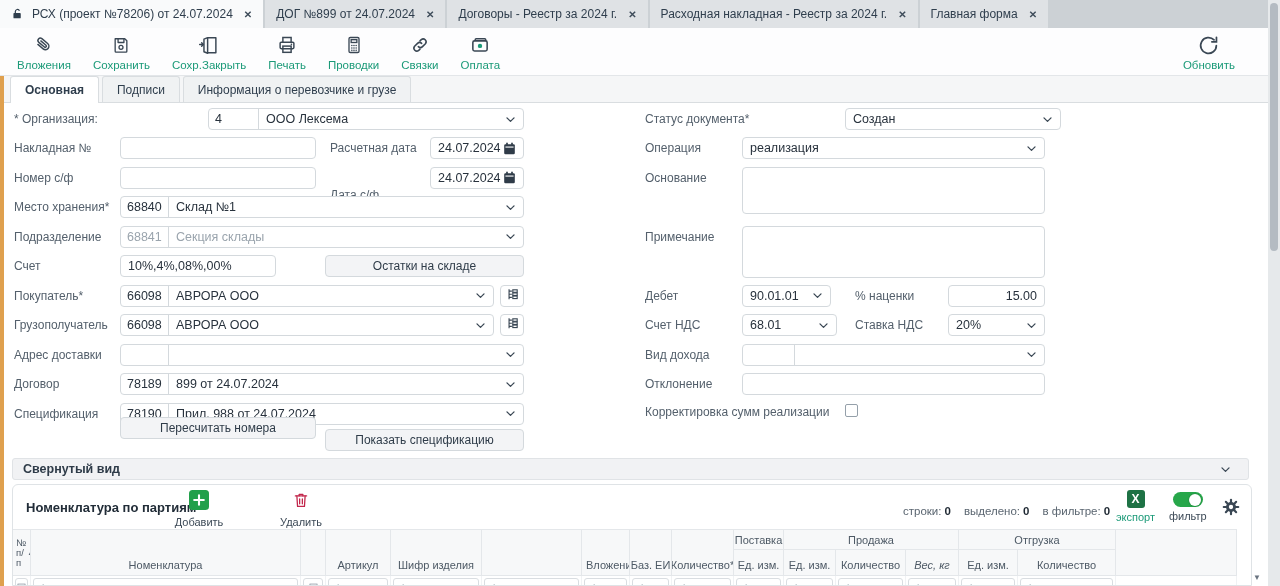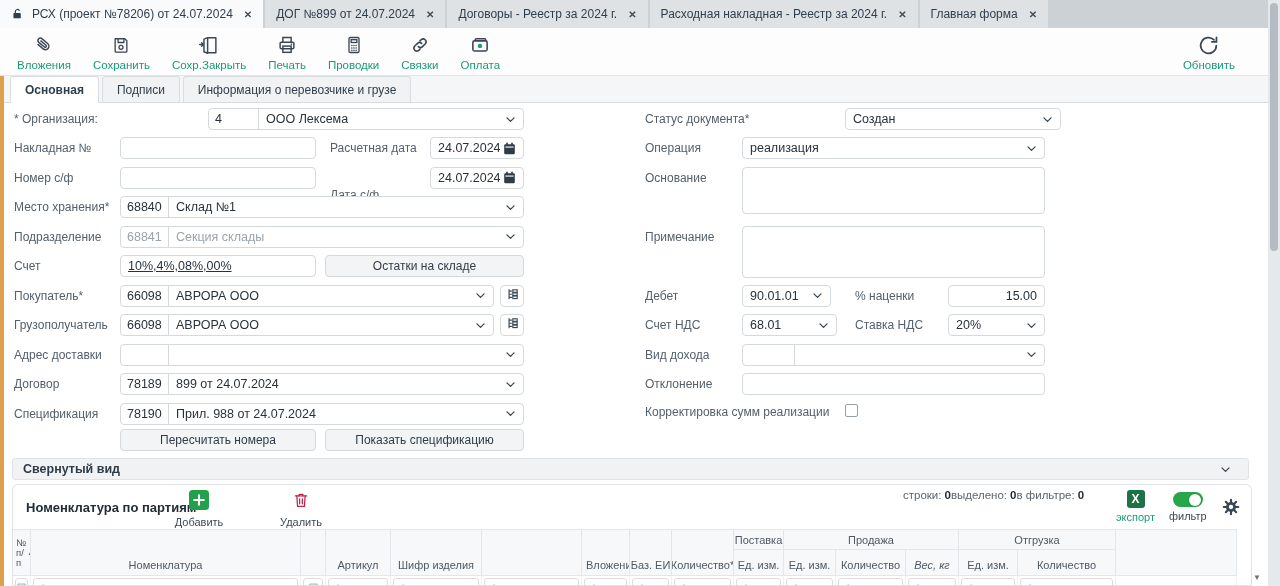--- a/index.html
+++ b/index.html
@@ -43,21 +43,21 @@
   .cb{position:absolute;width:13px;height:13px;border:1.5px solid #95a0aa;border-radius:2px;background:#fff;cursor:pointer}
 
   
   .collapsebar{position:absolute;left:12px;top:458px;width:1237px;height:22px;background:#f1f2f4;border:1px solid #e0e3e6;border-radius:3px;display:flex;align-items:center;justify-content:space-between;padding:0 10px;font-size:12.5px;font-weight:bold;color:#2e3b48;cursor:pointer}
 
   
   .gridpanel{position:absolute;left:12px;top:484px;width:1240px;height:102px;background:#fff;border:1px solid #dfe3e6;border-radius:6px 6px 0 0;overflow:hidden}
   .gtitle{position:absolute;left:13px;top:15px;font-size:13px;font-weight:bold;color:#222d38}
   .gact{position:absolute;top:5px;width:52px;display:flex;flex-direction:column;align-items:center;gap:2px;cursor:pointer}
   .gact .lb{font-size:11px;color:#3d4a57}
-  .stats{position:absolute;left:890px;top:4px;display:flex;font-size:11.5px;color:#5a6570;white-space:nowrap}
+  .stats{position:absolute;left:890px;top:20px;display:flex;gap:13px;font-size:11.5px;color:#5a6570;white-space:nowrap}
   .stats b{color:#1f2933;margin-left:3px}
   .xact{position:absolute;top:5px;display:flex;flex-direction:column;align-items:center;gap:3px;cursor:pointer}
   .xlsicon{width:18px;height:18px;background:#1e7245;border-radius:3px;color:#fff;font-weight:bold;font-size:12px;display:flex;align-items:center;justify-content:center}
   .xact .lb{font-size:11px}
   .toggle{width:30px;height:15px;border-radius:8px;background:#27a74a;position:relative;margin-top:2px}
   .toggle .knob{position:absolute;right:1.5px;top:1.5px;width:12px;height:12px;border-radius:50%;background:#fff;box-shadow:0 0 2px rgba(0,0,0,.3)}
   .gear{position:absolute;left:1208px;top:12px;cursor:pointer}
 
   .ghead{position:absolute;left:0;top:44px;width:1224px;display:grid;grid-template-rows:20px 26px 24px;border-top:1px solid #e4e7ea}
   .gh,.th{background:#f7f8f9;border-right:1px solid #e4e7ea;border-bottom:1px solid #e4e7ea;font-size:11px;color:#4d5965;display:flex;align-items:flex-end;justify-content:center;padding:2px 3px 4px;white-space:nowrap;overflow:hidden;cursor:default}
@@ -271,21 +271,21 @@
     <span class="code">68841</span>
     <span class="val">Секция склады</span>
       <span class="chev">
         <svg width="13" height="13" viewBox="0 0 24 24" fill="none" stroke="#3c4956" stroke-width="2.4" stroke-linecap="round" stroke-linejoin="round">
           <path d="M5.5 9 12 15.5 18.5 9"></path>
         </svg>
       </span>
   </div>
 
   <span class="lbl" style="left:14px;top:156px">Счет</span>
-  <input class="ctrl" style="left: 120px; top: 152px; width: 196px; text-decoration: underline;" value="10%,4%,08%,00%">
+  <input class="ctrl" style="left: 120px; top: 152px; width: 156px;" value="10%,4%,08%,00%">
   <button class="btn" style="left:325px;top:152px;width:199px">Остатки на складе</button>
 
   <span class="lbl" style="left:14px;top:185.5px">Покупатель*</span>
   <div class="ctrl combo" style="left:120px;top:181.5px;width:374px">
     <span class="code">66098</span>
     <span class="val">АВРОРА ООО</span>
       <span class="chev">
         <svg width="13" height="13" viewBox="0 0 24 24" fill="none" stroke="#3c4956" stroke-width="2.4" stroke-linecap="round" stroke-linejoin="round">
           <path d="M5.5 9 12 15.5 18.5 9"></path>
         </svg>
@@ -345,21 +345,21 @@
   <div class="ctrl combo" style="left:120px;top:299.5px;width:404px">
     <span class="code">78190</span>
     <span class="val">Прил. 988 от 24.07.2024</span>
       <span class="chev">
         <svg width="13" height="13" viewBox="0 0 24 24" fill="none" stroke="#3c4956" stroke-width="2.4" stroke-linecap="round" stroke-linejoin="round">
           <path d="M5.5 9 12 15.5 18.5 9"></path>
         </svg>
       </span>
   </div>
 
-  <button class="btn" style="left:120px;top:326px;width:196px">Пересчитать номера</button>
+  <button class="btn" style="left:120px;top:314px;width:196px">Пересчитать номера</button>
   <button class="btn" style="left:325px;top:326px;width:199px">Показать спецификацию</button>
 
   <span class="lbl" style="left:645px;top:9px">Статус документа*</span>
   <div class="ctrl dd" style="left:845px;top:5px;width:216px">
     <span class="val">Создан</span>
       <span class="chev">
         <svg width="13" height="13" viewBox="0 0 24 24" fill="none" stroke="#3c4956" stroke-width="2.4" stroke-linecap="round" stroke-linejoin="round">
           <path d="M5.5 9 12 15.5 18.5 9"></path>
         </svg>
       </span>

